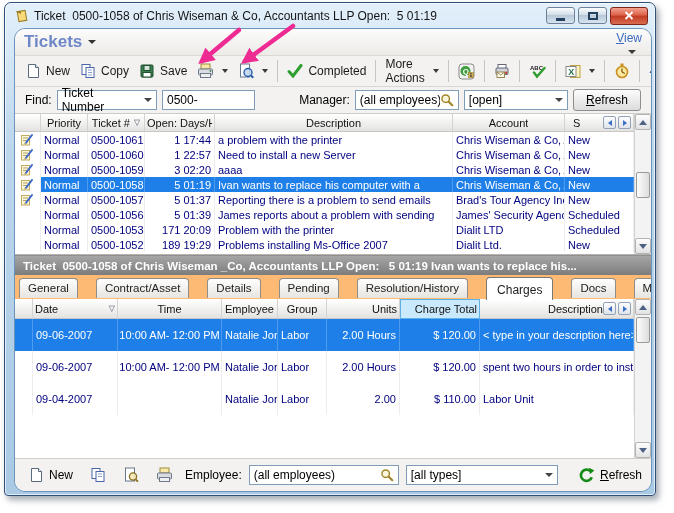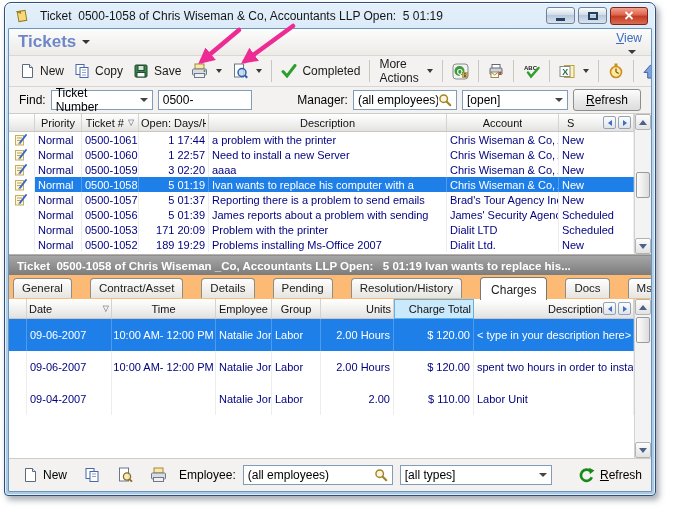--- a/index.html
+++ b/index.html
@@ -7,32 +7,32 @@
               font-family:"Liberation Sans", sans-serif; position:relative; }
 
   
   .window { position:absolute; left:4px; top:2px; width:652px; height:494px;
     background:linear-gradient(#e3f0fb, #bcd6ec 30%, #a9c9e4);
     border:1px solid #30507c; border-radius:7px 7px 4px 4px;
     box-shadow:3px 4px 6px rgba(90,100,115,.55), inset 0 0 0 1px rgba(255,255,255,.65);
     padding:0 3px 3px 3px; display:flex; flex-direction:column; }
   .titlebar { height:25px; display:flex; align-items:center; padding:0 4px 0 6px;
     font-size:12px; color:#151515; }
-  .titlebar-text { white-space:pre; overflow:hidden; margin-left:10px;text-align:right; }
+  .titlebar-text { white-space:pre; overflow:hidden; margin-left:4px;text-align:right; }
   .title-buttons { margin-left:auto; display:flex; gap:3px; align-items:center; }
   .cap-btn { width:29px; height:17px; border:1px solid #70819a; border-radius:3px;
     background:linear-gradient(#fbfdfe, #d2dde8 45%, #b9c9da 50%, #d8e4ef);
     display:flex; align-items:center; justify-content:center; }
   .cap-btn.close { width:38px; height:18px; border-color:#7e261a;
     background:linear-gradient(#f2a28f, #dd6049 45%, #c13a22 50%, #d96c51); }
   .glyph-min { width:9px; height:3px; background:#23405e; margin-top:7px; }
   .glyph-max { width:10px; height:8px; border:2px solid #23405e; }
 
-  .win-content { flex:1; background:#f1f0ee; border:1px solid #6b94bd; border-radius:1px;
-    display:flex; flex-direction:column; overflow:hidden; }
+  .win-content { flex:1; background:#f1f0ee; border:1px solid #6b94bd; border-radius:11px;
+    display:flex; flex-direction:column; overflow:hidden;margin-left:6px; }
 
   
   .app-header { height:27px; background:linear-gradient(#fcfcfb,#ecebe8);
     border-bottom:1px solid #dbd8d3; display:flex; align-items:center; padding:0 9px; flex:0 0 27px;}
   .app-title { color:#6e87c8; font-size:17px; font-weight:bold; }
   .dd-tri { width:0; height:0; border-left:4px solid transparent; border-right:4px solid transparent;
     border-top:4px solid #333; display:inline-block; margin-left:6px; }
   .view-menu { margin-left:auto; color:var(--link,#3c6bc0); font-size:12px; display:flex; align-items:center; gap:5px;flex-direction:column;}
   .accel::first-letter { text-decoration:underline; }
 

